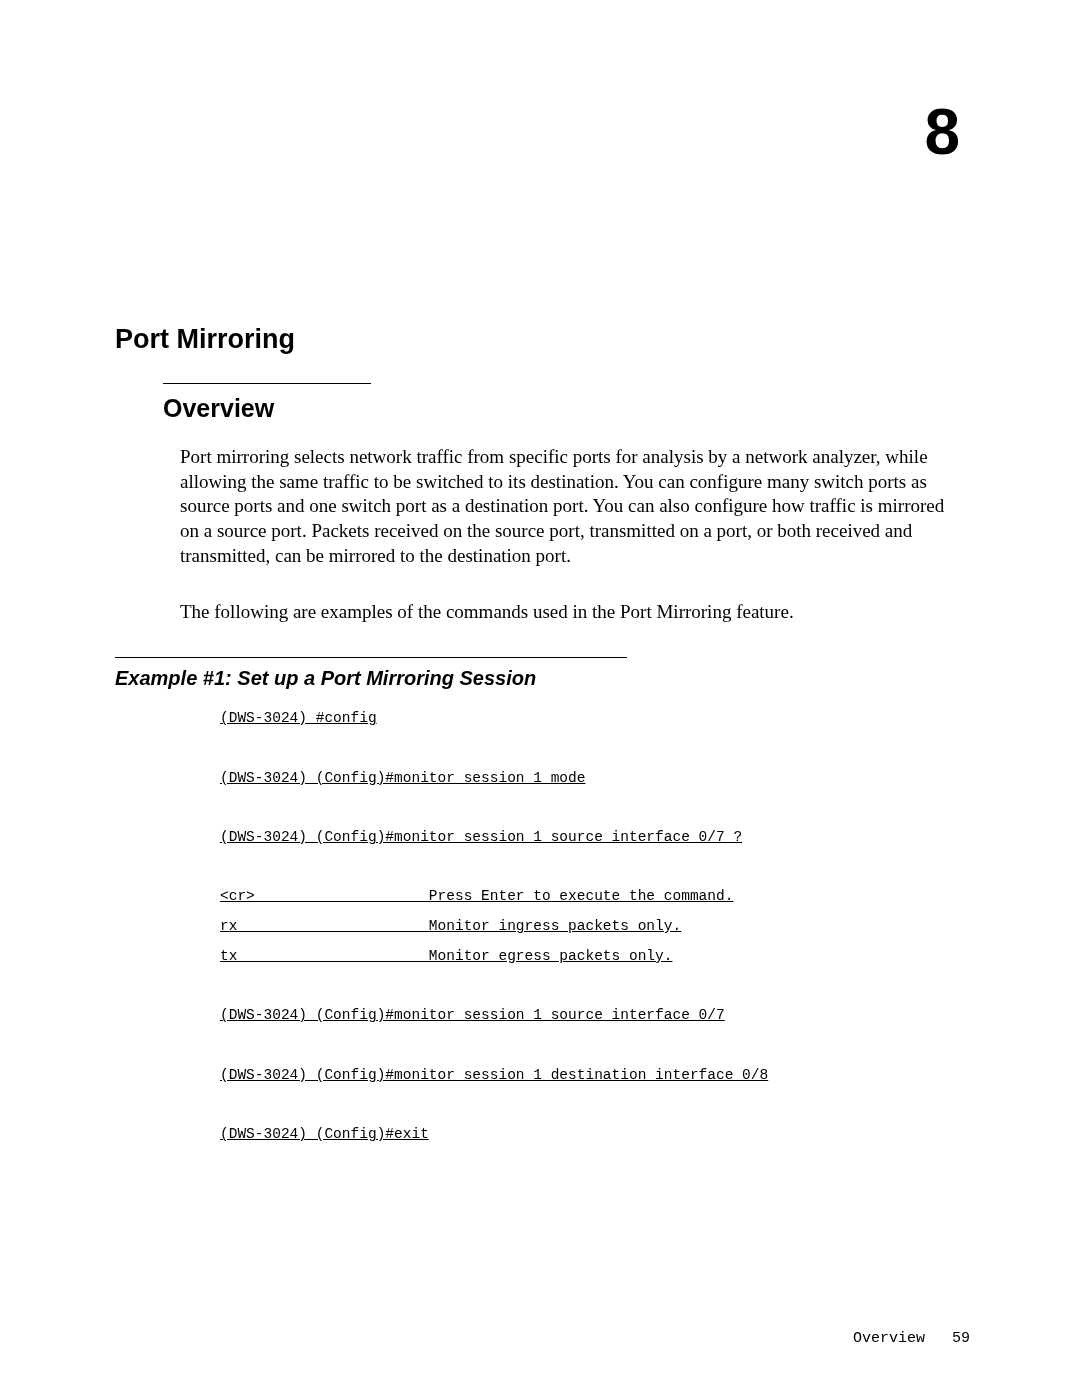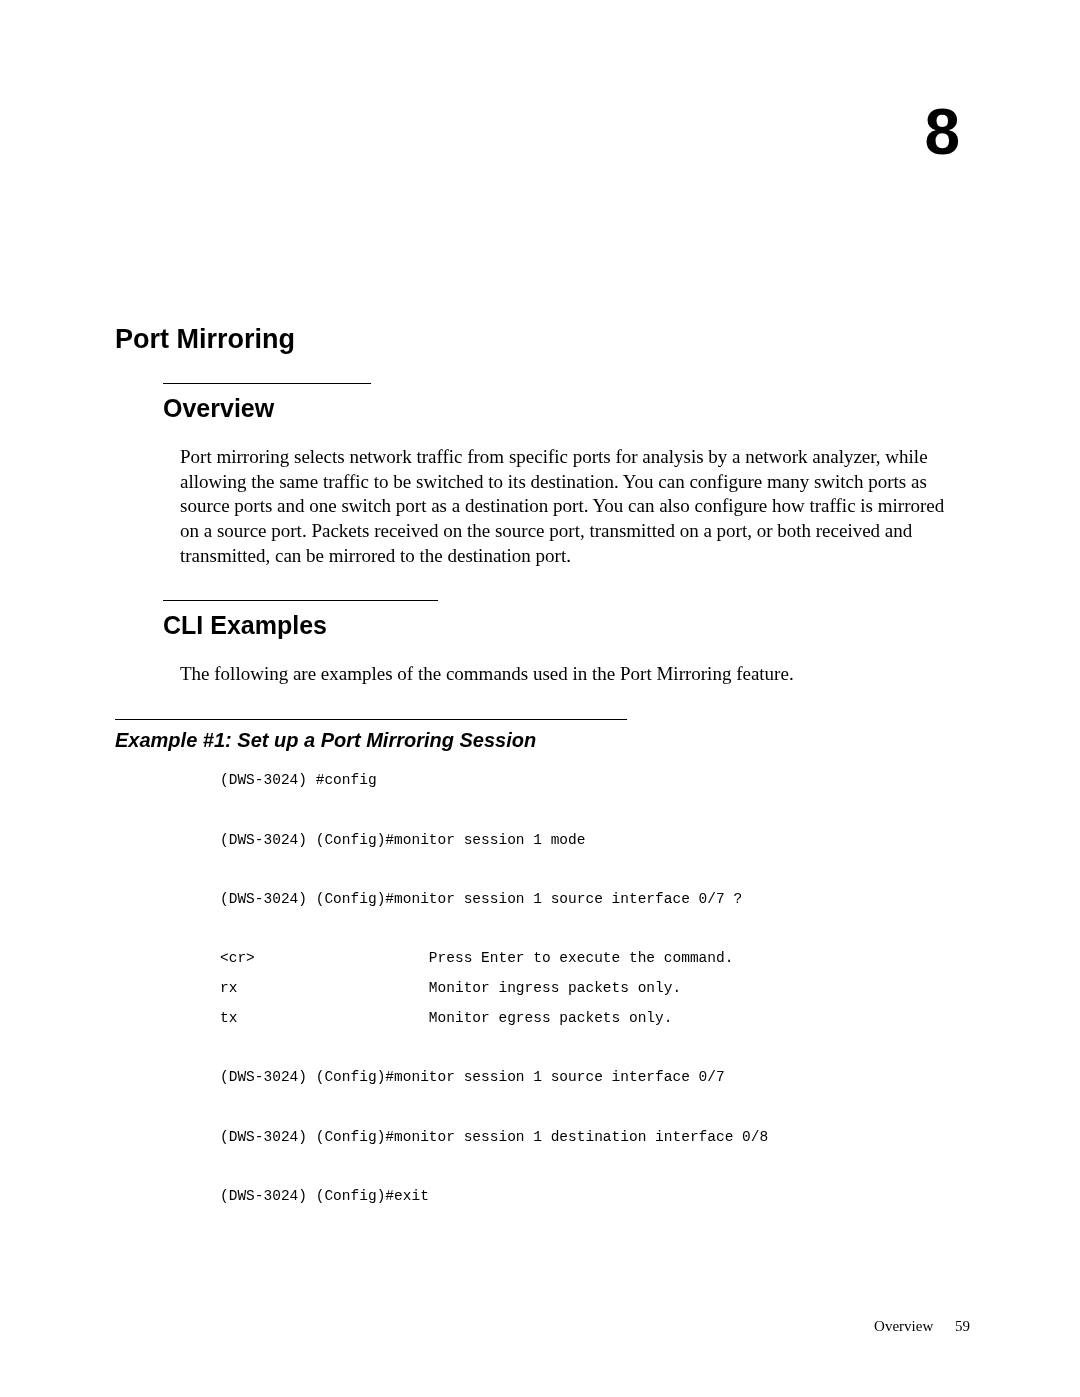--- a/index.html
+++ b/index.html
@@ -72,47 +72,47 @@
       padding-top: 9px;
       margin-bottom: 14px;
       width: 512px;
     }
     .code-block {
       font-family: 'Courier New', Courier, monospace;
       font-size: 14.5px;
       line-height: 2.05;
       margin-left: 105px;
       white-space: pre;
+      text-decoration: underline;
     }
     .footer {
       position: absolute;
-      bottom: 62px;
+      bottom: 50px;
       right: 110px;
-      font-family: Liberation Serif, serif;
+      font-family: Liberation Mono, monospace;
       font-size: 15px;
     }
     .footer-page-num {
       margin-left: 18px;
     }
   </style>
 </head>
 <body>
 
 <div class="page-container">
 
   <div class="chapter-number">8</div>
 
   <h1 class="chapter-title">Port Mirroring</h1>
 
 
   <h2 class="section-heading overview">Overview</h2>
 
   <p class="body-text">Port mirroring selects network traffic from specific ports for analysis by a network analyzer, while allowing the same traffic to be switched to its destination. You can configure many switch ports as source ports and one switch port as a destination port. You can also configure how traffic is mirrored on a source port. Packets received on the source port, transmitted on a port, or both received and transmitted, can be mirrored to the destination port.</p>
 
-  <h2 class="section-heading cli">CLI Examples</h2>
 
   <p class="body-text">The following are examples of the commands used in the Port Mirroring feature.</p>
 
   <h3 class="example-heading">Example #1: Set up a Port Mirroring Session</h3>
 
 
   <div class="code-block">(DWS-3024) #config
 
 (DWS-3024) (Config)#monitor session 1 mode
 

